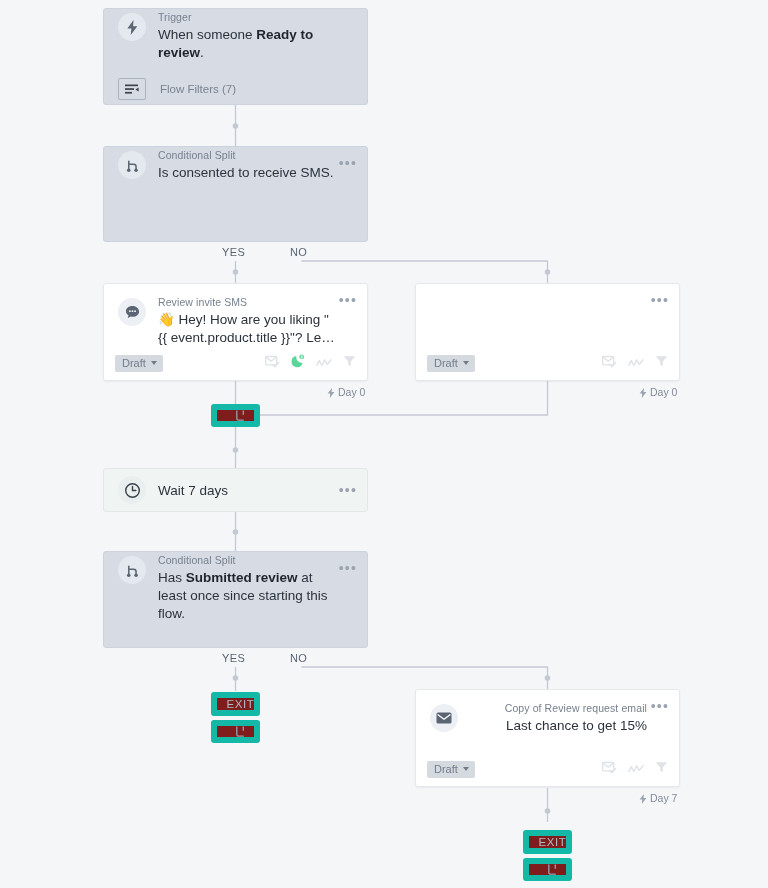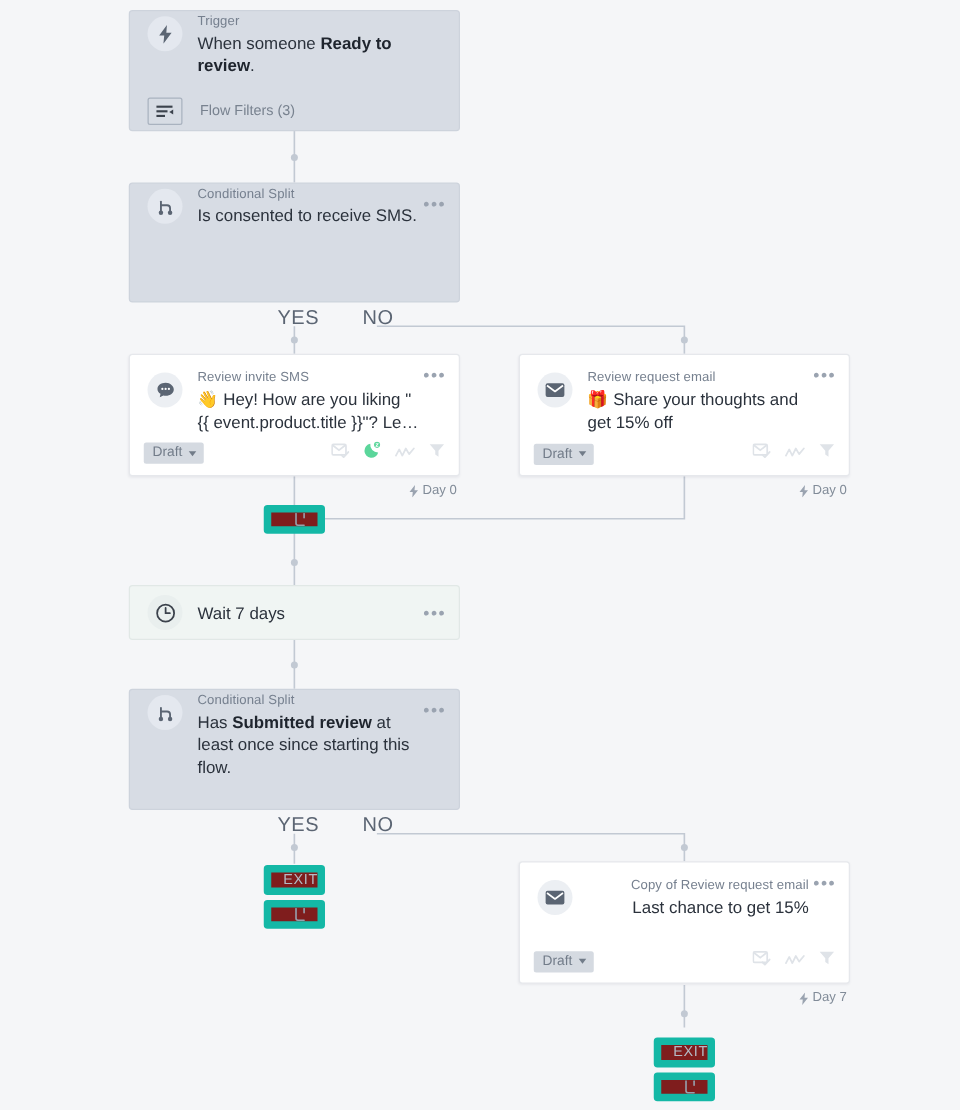--- a/index.html
+++ b/index.html
@@ -148,21 +148,21 @@
   }
   .icon-row {
     margin-left: auto;
     display: flex;
     align-items: center;
     gap: 11px;
   }
   
   .branch-label {
     position: absolute;
-    font-size: 16px;
+    font-size: 11px;
     color: #5b6573;
     letter-spacing: .4px;
   }
   .day-label {
     position: absolute;
     font-size: 10.5px;
     color: #818b98;
     display: flex;
     align-items: flex-end;
     gap: 3px;
@@ -255,21 +255,21 @@
     </div>
     <div class="filters-row">
       <div class="filters-btn">
         <svg width="14" height="11" viewBox="0 0 14 11" aria-hidden="true">
           <rect x="0" y="0.5" width="13" height="1.7" fill="#3b424c"></rect>
           <rect x="0" y="4.2" width="9" height="1.7" fill="#3b424c"></rect>
           <rect x="0" y="7.9" width="7" height="1.7" fill="#3b424c"></rect>
           <path d="M13.6 3.6 L10.4 5.6 L13.6 7.6 Z" fill="#3b424c"></path>
         </svg>
       </div>
-      <div class="filters-label">Flow Filters (3)</div>
+      <div class="filters-label">Flow Filters (7)</div>
     </div>
   </div>
 
   <div class="node grey" style="left:103px; top:146px; width:265px; height:96px;">
     <div class="node-inner">
       <div class="avatar">
         <svg width="15" height="15" viewBox="0 0 16 16" aria-hidden="true">
           <g fill="none" stroke="#5b6573" stroke-width="1.6" stroke-linecap="round">
             <path d="M4 3.5 V 12.5"></path>
             <path d="M4 6.6 H 9.2 a2.6 2.6 0 0 1 2.6 2.6 V 12.5"></path>
@@ -339,32 +339,20 @@
     </div>
   </div>
   <span class="day-label" style="left:327px; top:386px;">
     <svg width="8" height="10" viewBox="0 0 8 10" aria-hidden="true">
       <path d="M5 0 L0.6 5.6 H3.2 L2.8 10 L7.4 4.1 H4.6 Z" fill="#9aa3b0"></path>
     </svg>
     <span>Day 0</span>
   </span>
 
   <div class="node white" style="left:415px; top:283px; width:265px; height:98px;">
-    <div class="node-inner" style="padding-top:12px;">
-      <div class="avatar">
-        <svg width="16" height="12" viewBox="0 0 16 12" aria-hidden="true">
-          <rect x="0.5" y="0.5" width="15" height="11" rx="1.6" fill="#5b6573"></rect>
-          <path d="M1.6 2.4 L8 7.2 L14.4 2.4" fill="none" stroke="#ffffff" stroke-width="1.3" stroke-linejoin="round"></path>
-        </svg>
-      </div>
-      <div class="body">
-        <div class="kicker">Review request email</div>
-        <div class="headline" style="display:-webkit-box;-webkit-line-clamp:2;-webkit-box-orient:vertical;overflow:hidden;">🎁 Share your thoughts and get 15% off</div>
-      </div>
-    </div>
     <div class="dots">•••</div>
     <div class="card-footer">
       <span class="draft-badge">
           <span>Draft</span>
           <i class="caret"></i>
         </span>
       <span class="icon-row">
         <span>
           <svg width="15" height="13" viewBox="0 0 16 14" aria-hidden="true">
             <rect x="0.6" y="1.6" width="12" height="9" rx="1.2" fill="none" stroke="#dfe3e8" stroke-width="1.5"></rect>

